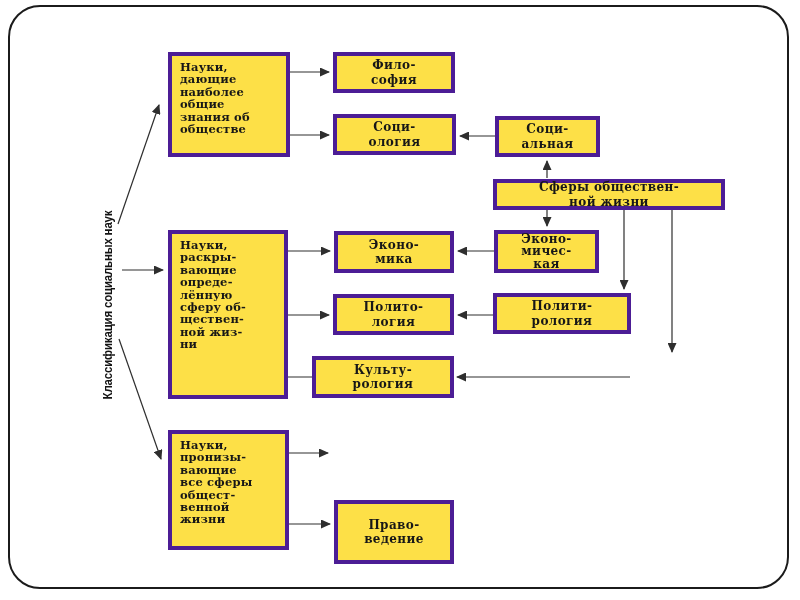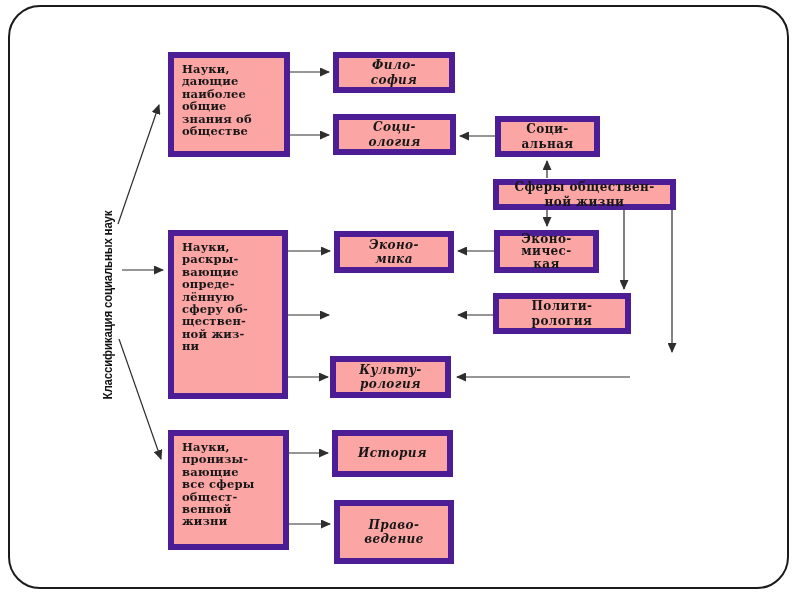--- a/index.html
+++ b/index.html
@@ -7,33 +7,33 @@
     position:relative; width:800px; height:600px; overflow:hidden;
     font-family:"DejaVu Serif", serif; background:#ffffff;
   }
   .card {
     position:absolute; left:8px; top:5px; width:781px; height:584px;
     background:#ffffff; border:2px solid #1b1b1b; border-radius:32px;
     box-sizing:border-box;
   }
   .wires { position:absolute; left:0; top:0; width:800px; height:600px; }
   .box {
-    position:absolute; box-sizing:border-box; background:#fca5a5;
-    border:6px solid #4c1d95; color:#171717; font-weight:bold;
+    position:absolute; box-sizing:border-box; background:#fde047;
+    border:4px solid #4c1d95; color:#171717; font-weight:bold;
     white-space:pre-line;
   }
   .group {
     font-size:11.5px; line-height:1.08; letter-spacing:0.2px;
     padding:5px 3px 3px 8px; text-align:left;
   }
   .center {
     display:flex; align-items:center; justify-content:center;
     text-align:center; font-size:12px; line-height:1.18; letter-spacing:0.4px;
   }
-  .sci { font-style:italic; }
+  .sci { }
   .rootlabel {
     position:absolute; left:108px; top:305px; white-space:nowrap;
     transform:translate(-50%,-50%) rotate(-90deg) scaleX(0.92);
     font-family:"Liberation Sans", sans-serif;
     font-weight:bold; font-size:12.5px; letter-spacing:-0.2px; color:#141414;
   }
 </style>
 </head>
 <body>
 
@@ -98,27 +98,28 @@
 общест-
 венной
 жизни</div>
 
   <div class="box center sci" style="left:333px;top:52px;width:122px;height:41px">Фило-
 софия</div>
   <div class="box center sci" style="left:333px;top:114px;width:123px;height:41px">Соци-
 ология</div>
   <div class="box center sci" style="left:334px;top:231px;width:120px;height:42px">Эконо-
 мика</div>
-  <div class="box center sci" style="left:330px;top:356px;width:121px;height:42px">Культу-
+  <div class="box center sci" style="left:333px;top:294px;width:121px;height:41px">Полито-
+логия</div>
+  <div class="box center sci" style="left:312px;top:356px;width:142px;height:42px">Культу-
 рология</div>
-  <div class="box center sci" style="left:332px;top:430px;width:121px;height:47px">История</div>
   <div class="box center sci" style="left:334px;top:500px;width:120px;height:64px">Право-
 ведение</div>
 
-  <div class="box center" style="left:493px;top:179px;width:183px;height:31px">Сферы обществен-
+  <div class="box center" style="left:493px;top:179px;width:232px;height:31px">Сферы обществен-
 ной жизни</div>
 
   <div class="box center" style="left:495px;top:116px;width:105px;height:41px">Соци-
 альная</div>
   <div class="box center" style="left:494px;top:230px;width:105px;height:43px;line-height:1.05">Эконо-
 мичес-
 кая</div>
   <div class="box center" style="left:493px;top:293px;width:138px;height:41px">Полити-
 рология</div>
 </div>

